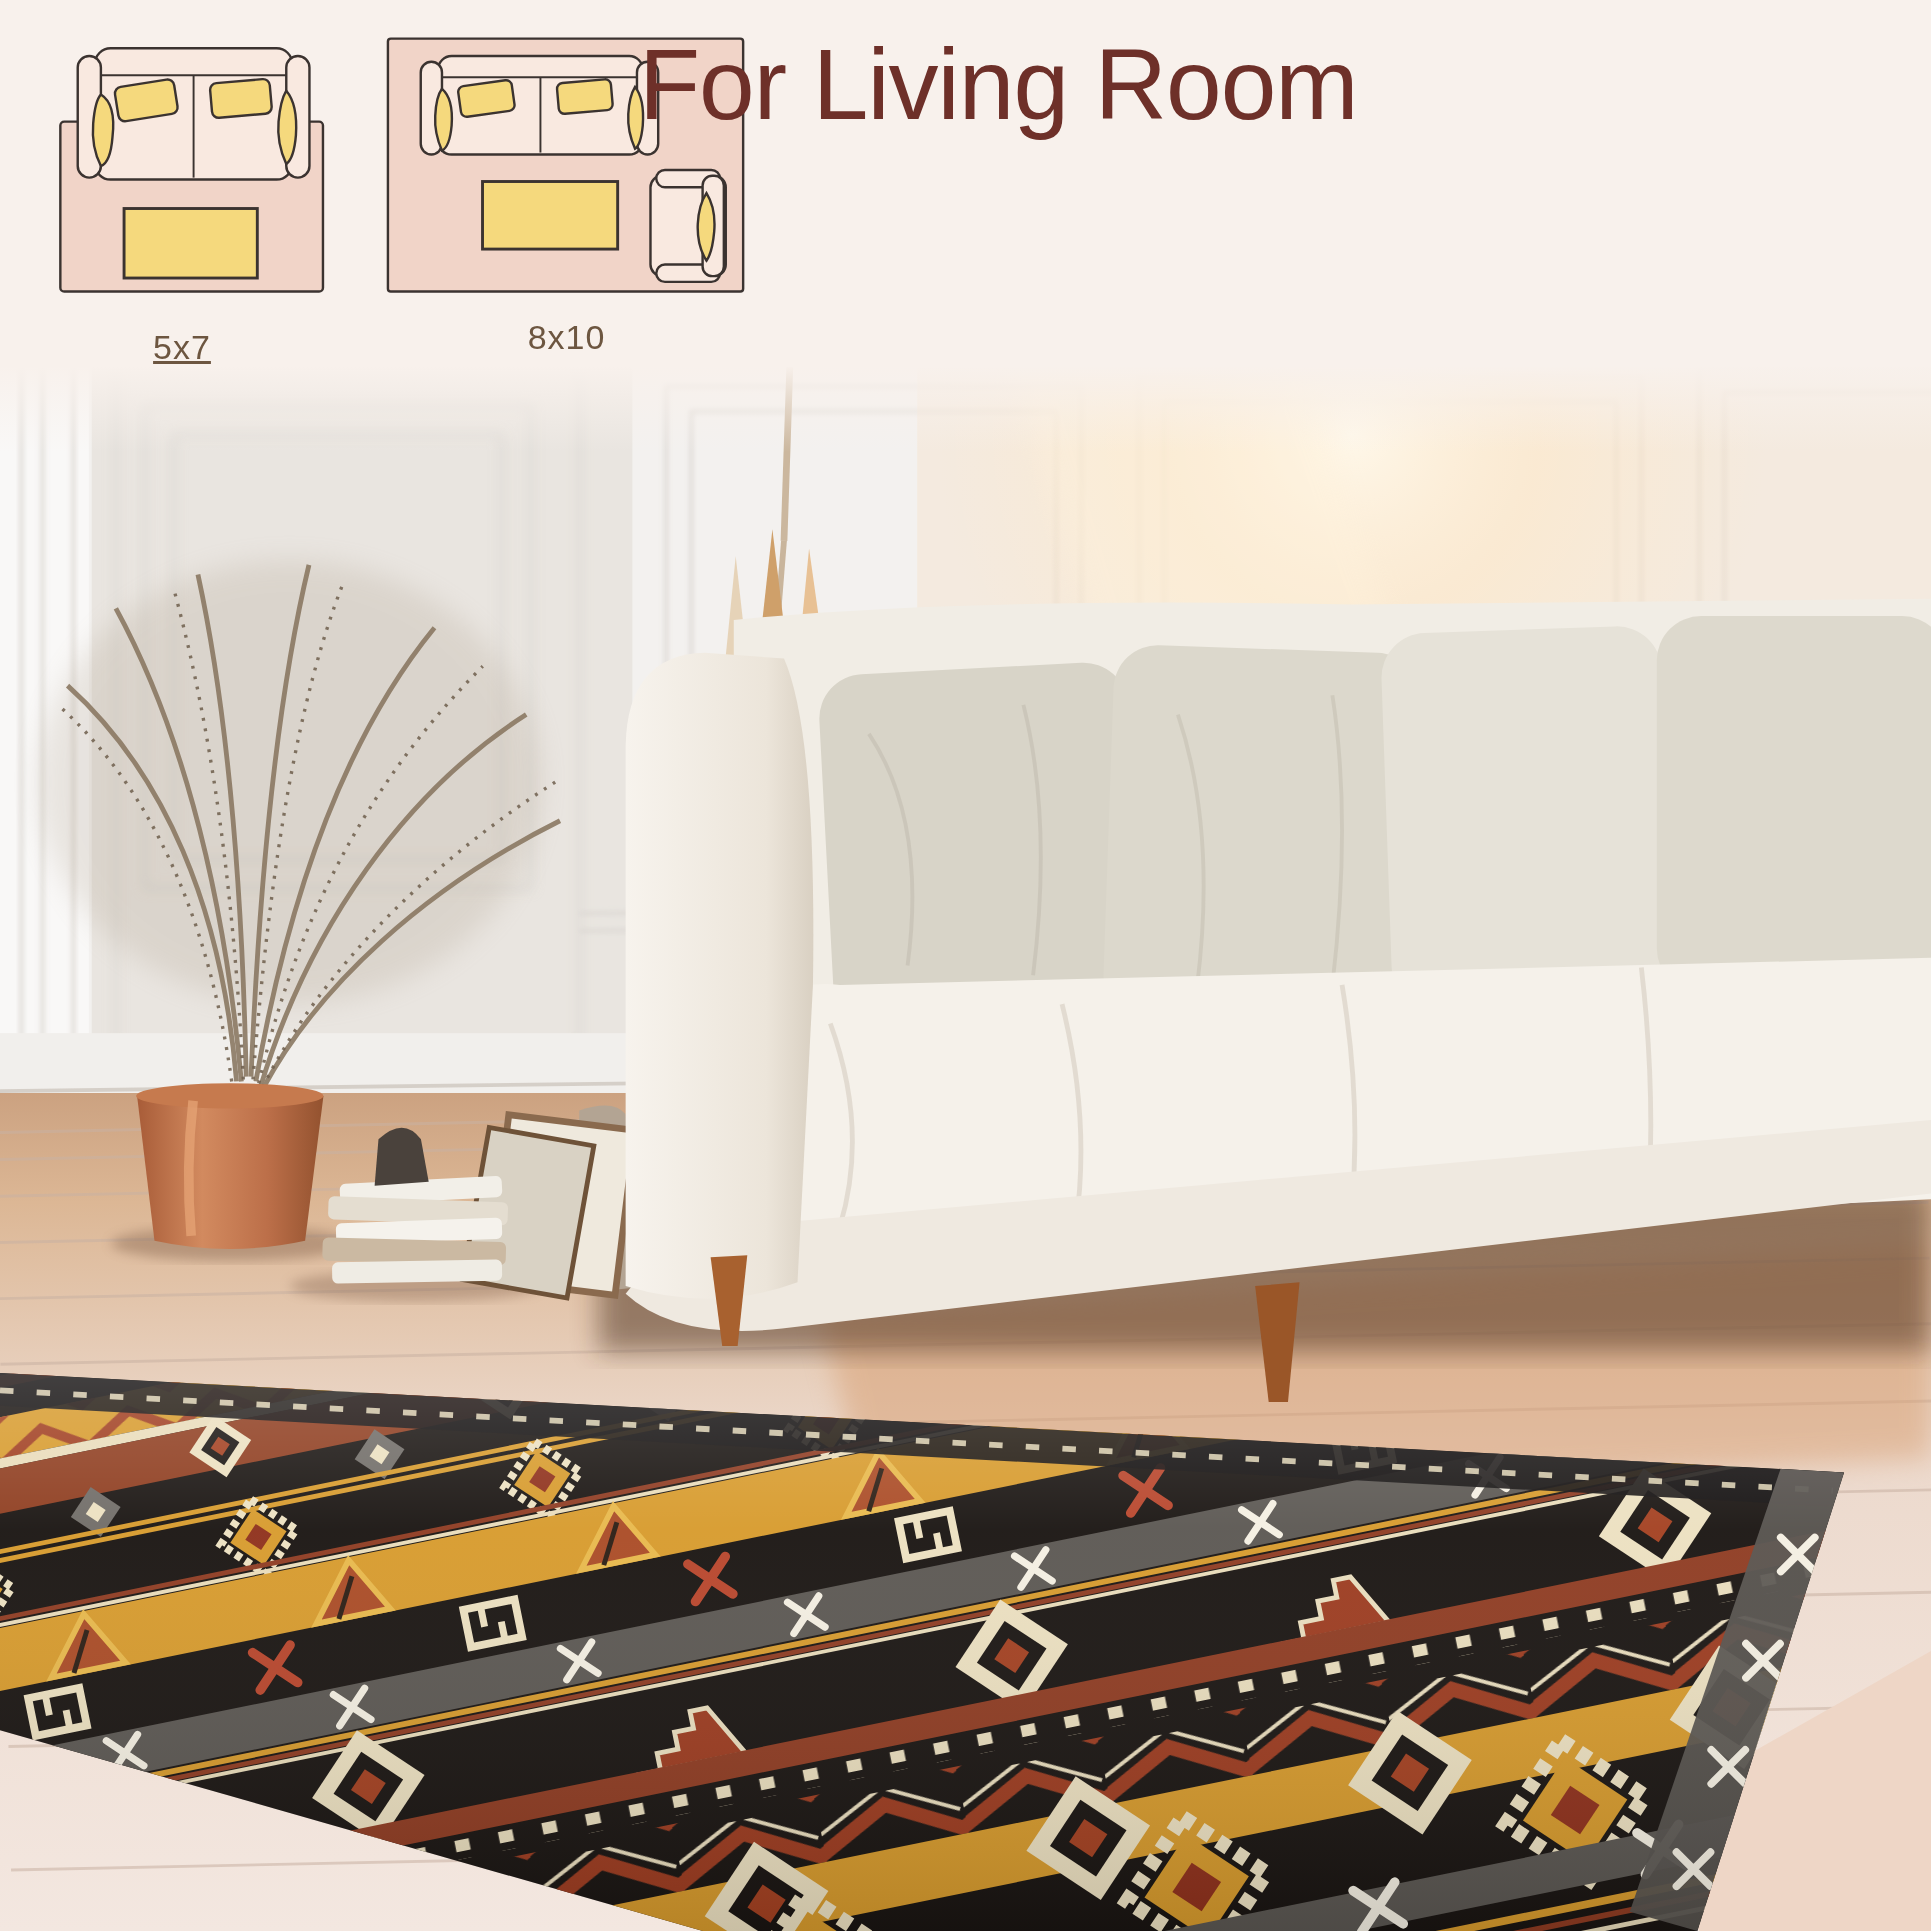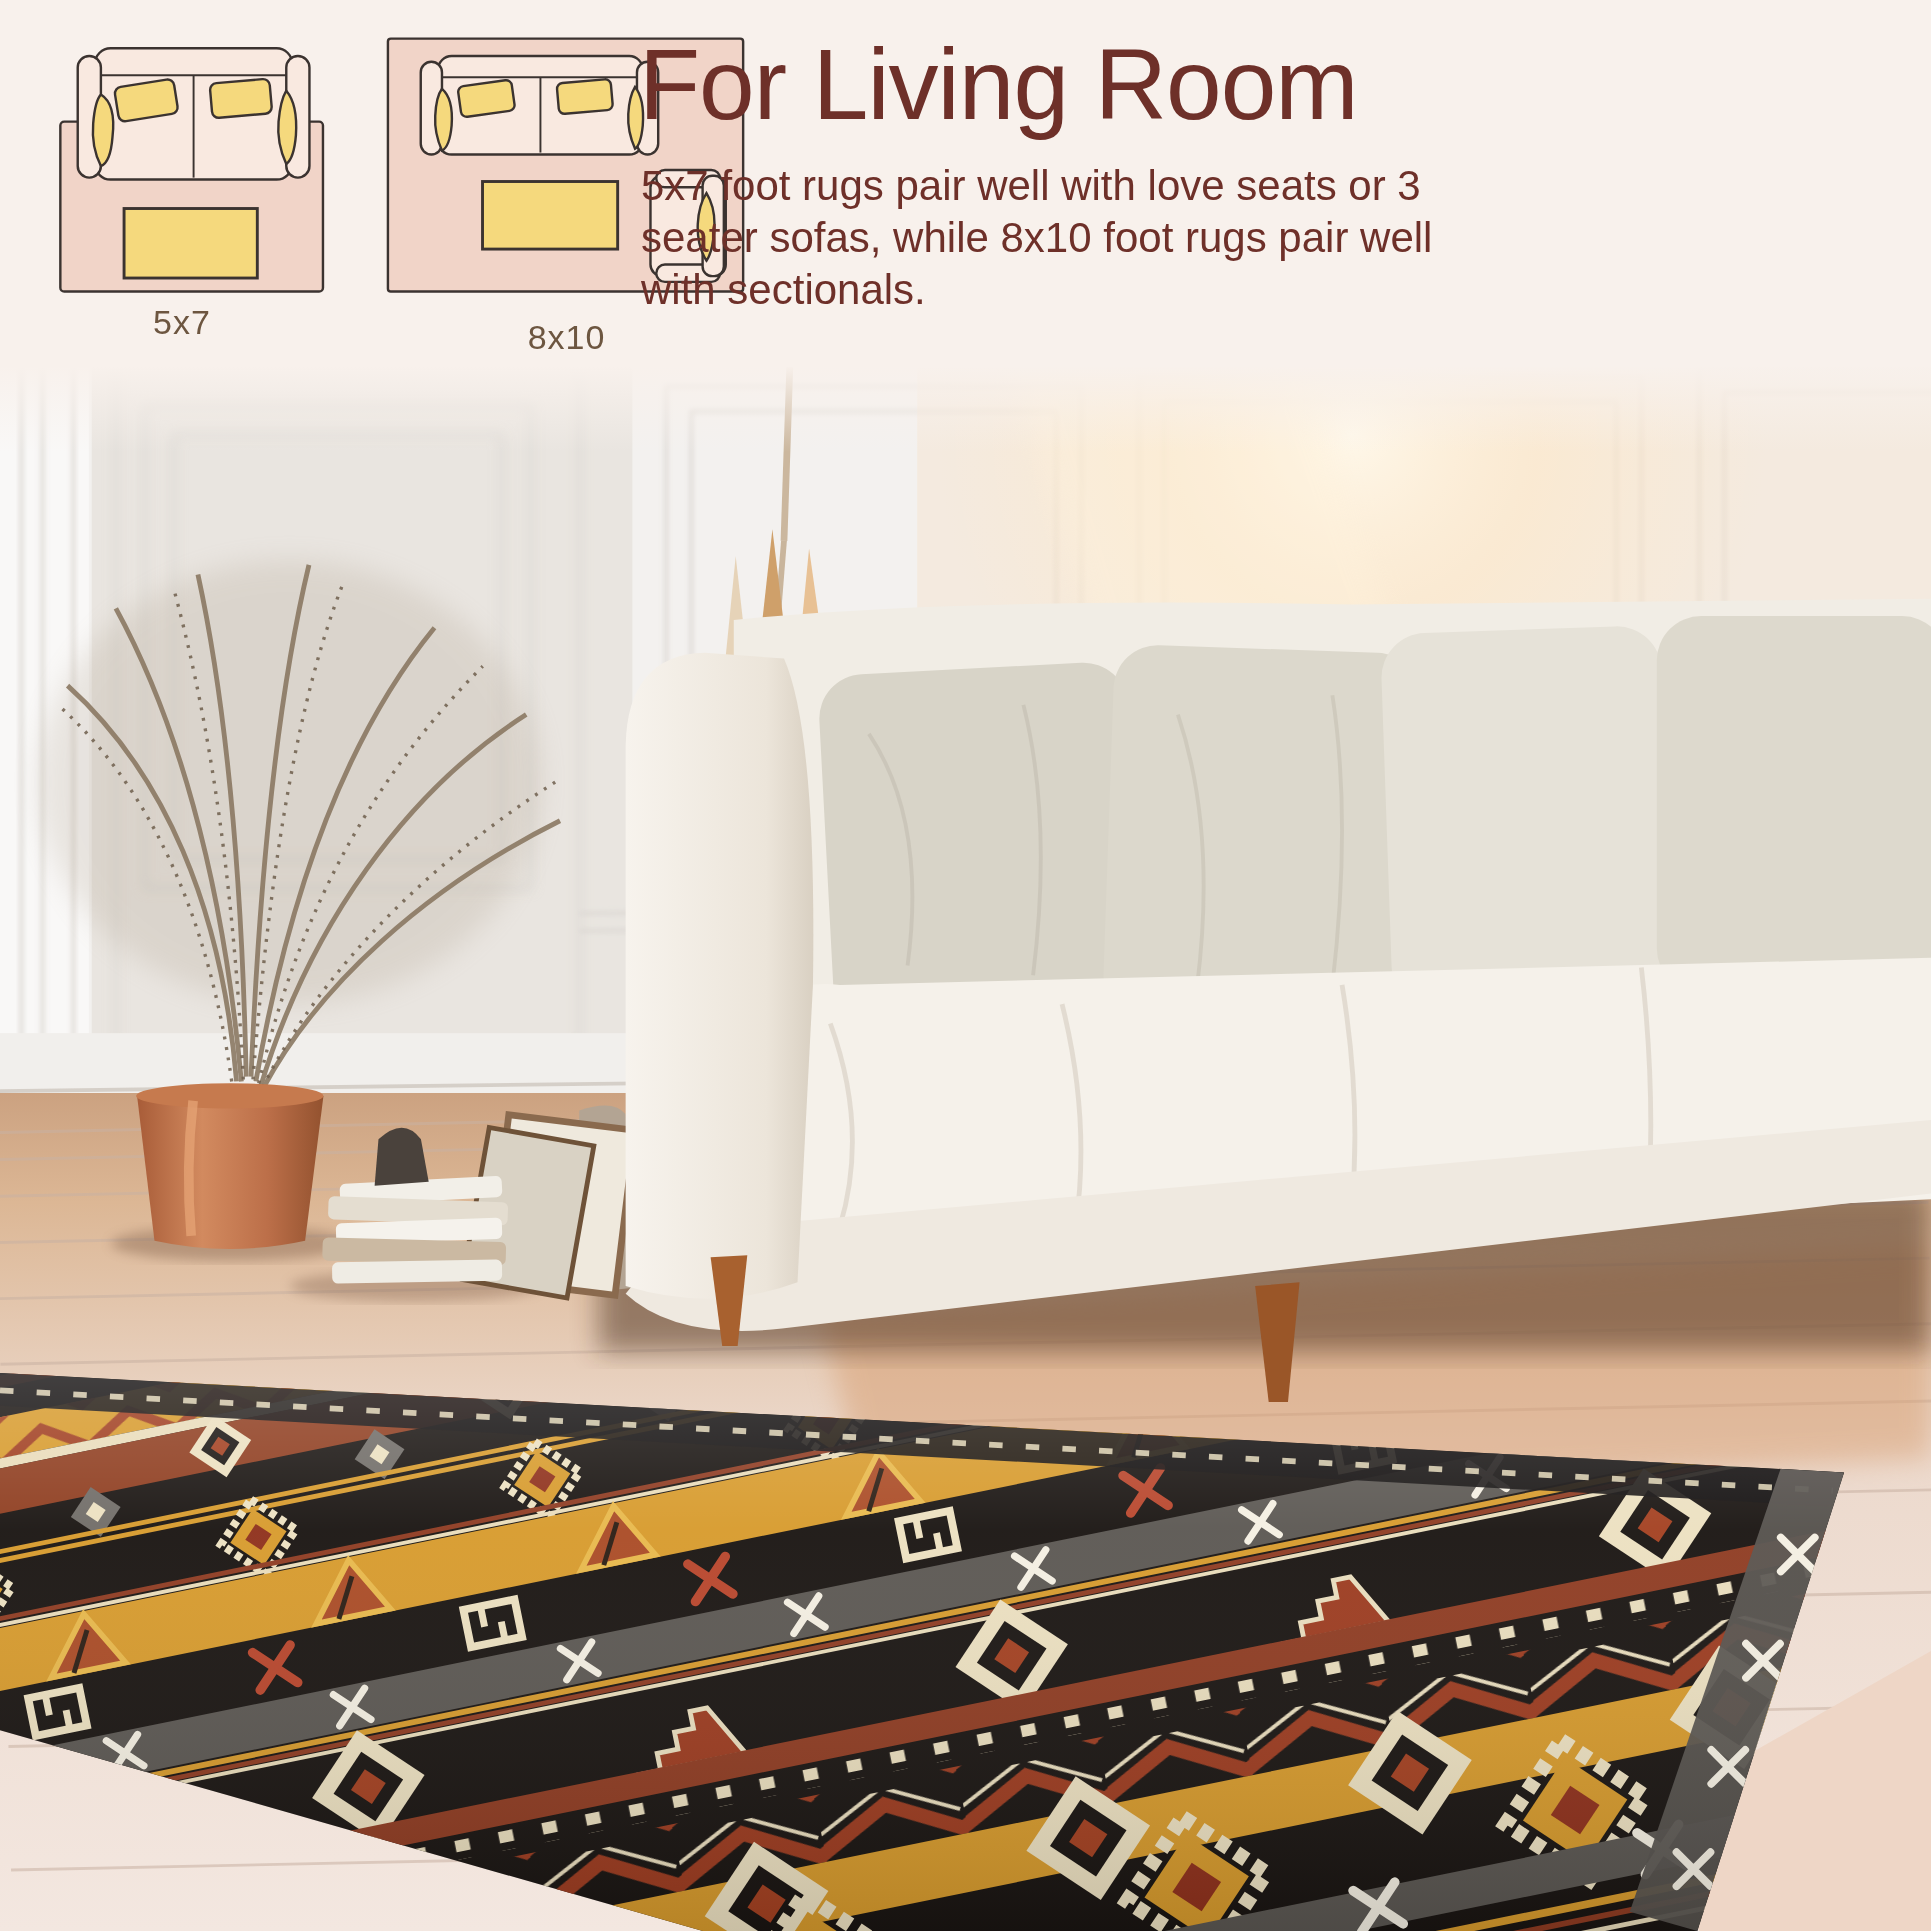--- a/index.html
+++ b/index.html
@@ -4,21 +4,21 @@
 <style>
   html,body{margin:0;padding:0;background:#f8f1ec;}
   #page{position:relative;width:1931px;height:1931px;overflow:hidden;
         font-family:"Liberation Sans",sans-serif;background:#f8f1ec;}
   
   #header{position:absolute;left:0;top:0;width:1931px;height:367px;background:#f8f1ec;z-index:3;}
   .diagram{position:absolute;}
   #diagram-5x7{left:37px;top:27px;width:290px;height:280px;}
   #diagram-8x10{left:378px;top:29px;width:377px;height:278px;}
   .diagram-label{position:absolute;text-align:center;color:#6d5640;font-size:34px;letter-spacing:1px;}
-  #label-5x7{left:37px;top:303px;width:290px;}
+  #label-5x7{left:37px;top:328px;width:290px;text-decoration:underline;}
   #label-8x10{left:378px;top:318px;width:377px;}
   #page-title{position:absolute;left:639px;top:27px;width:1284px;
       font-size:100px;font-weight:400;color:#6e3029;letter-spacing:-1px;}
   #page-desc{position:absolute;left:641px;top:160px;width:874px;
       font-size:42px;line-height:1.24;color:#6e3029;}
   
   #photo{position:absolute;left:0;top:367px;width:1931px;height:1564px;}
   #topfade{position:absolute;left:0;top:365px;width:1931px;height:87px;z-index:2;
       background:linear-gradient(#f8f1ec, rgba(248,241,236,0));}
 </style>
@@ -64,21 +64,20 @@
         <rect x="282" y="152" width="78" height="104" rx="12" fill="#f9e9e0" stroke="#3b3330" stroke-width="2.5"></rect>
         <rect x="288" y="146" width="66" height="18" rx="9" fill="#f9e9e0" stroke="#3b3330" stroke-width="2.5"></rect>
         <rect x="288" y="244" width="66" height="18" rx="9" fill="#f9e9e0" stroke="#3b3330" stroke-width="2.5"></rect>
         <rect x="336" y="152" width="22" height="104" rx="10" fill="#f9e9e0" stroke="#3b3330" stroke-width="2.5"></rect>
         <path d="M340,170 q10,16 8,40 q-2,22 -8,30 q-10,-16 -9,-38 q1,-20 9,-32z" fill="#f5d97d" stroke="#3b3330" stroke-width="2.5"></path>
       </g>
     </svg>
     <div id="label-8x10" class="diagram-label">8x10</div>
 
     <div id="page-title">For Living Room</div>
-    <div id="page-desc">5x7 foot rugs pair well with love seats or 3 seater sofas, while 8x10 foot rugs pair well with sectionals.</div>
   </div>
 
   <svg id="photo" viewBox="0 0 2000 1620" preserveAspectRatio="none">
     <defs>
       <filter id="b3">
           <feGaussianBlur stdDeviation="3"></feGaussianBlur>
         </filter>
       <filter id="b6">
           <feGaussianBlur stdDeviation="6"></feGaussianBlur>
         </filter>

